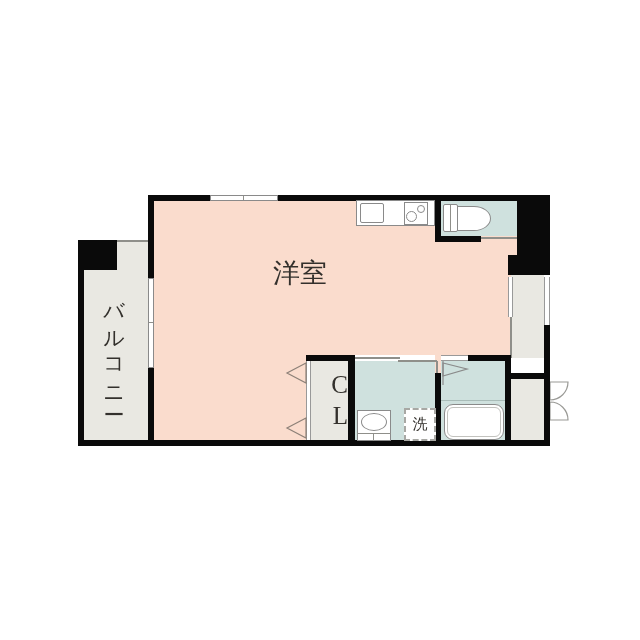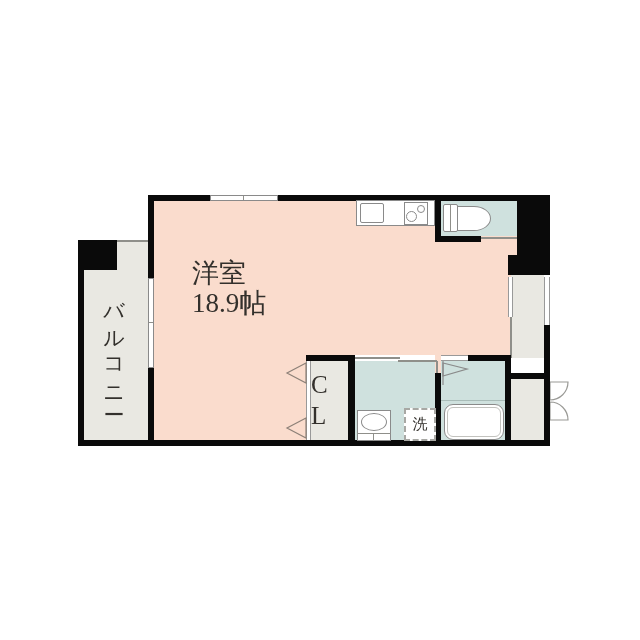--- a/index.html
+++ b/index.html
@@ -8,21 +8,21 @@
   .abs{position:absolute;box-sizing:border-box;}
   .wall{background:#0a0a0a;}
   .thinline{background:#8f8f8a;}
   .fill-pink{background:#fadccd;}
   .fill-gray{background:#e9e8e2;}
   .fill-blue{background:#cfe1de;}
   .opening{background:#ffffff;}
   .fixture{background:#ffffff;border:1px solid #8a8a8a;}
   .door-band-v{background:#ffffff;border-left:1px solid #999;border-right:1px solid #999;}
   .door-band-h{background:#ffffff;border-top:1px solid #999;border-bottom:1px solid #999;}
-  .label{line-height:1.1;text-align:left;}
+  .label{line-height:1.1;text-align:right;}
   .vtext{writing-mode:vertical-rl;text-orientation:mixed;letter-spacing:5px;}
   svg{display:block;}
 </style>
 </head>
 <body>
 
 <div id="canvas">
 
   <div class="abs fill-pink" style="left:148px;top:195px;width:369px;height:251px;"></div>
   <div class="abs fill-gray" style="left:84px;top:240px;width:64px;height:200px;"></div>
@@ -105,21 +105,20 @@
     <line x1="1" y1="0" x2="1" y2="24" stroke="#8a8a8a" stroke-width="1.2"></line>
     <polygon points="1,2 25,8 1,15" fill="none" stroke="#8a8a8a" stroke-width="1.2"></polygon>
   </svg>
   <svg class="abs" style="left:550px;top:381px;" width="24" height="40" viewBox="0 0 24 40">
     <path d="M0,1 L18,1 A18,18 0 0 1 0,19 Z" fill="#ffffff" stroke="#9a9a96" stroke-width="1.2"></path>
     <path d="M0,39 L18,39 A18,18 0 0 0 0,21 Z" fill="#ffffff" stroke="#9a9a96" stroke-width="1.2"></path>
   </svg>
 
   <div class="abs label" style="left:192px;top:258px;width:135px;font-size:27px;line-height:30px;">
     <div>洋室</div>
-    <div>18.9帖</div>
   </div>
   <div class="abs vtext" style="left:100px;top:287px;height:145px;font-size:21px;">バルコニー</div>
   <div class="abs label" style="left:311px;top:369px;width:37px;font-size:25px;line-height:31px;">
     <div>C</div>
     <div>L</div>
   </div>
 
 </div>
 
 </body></html>

